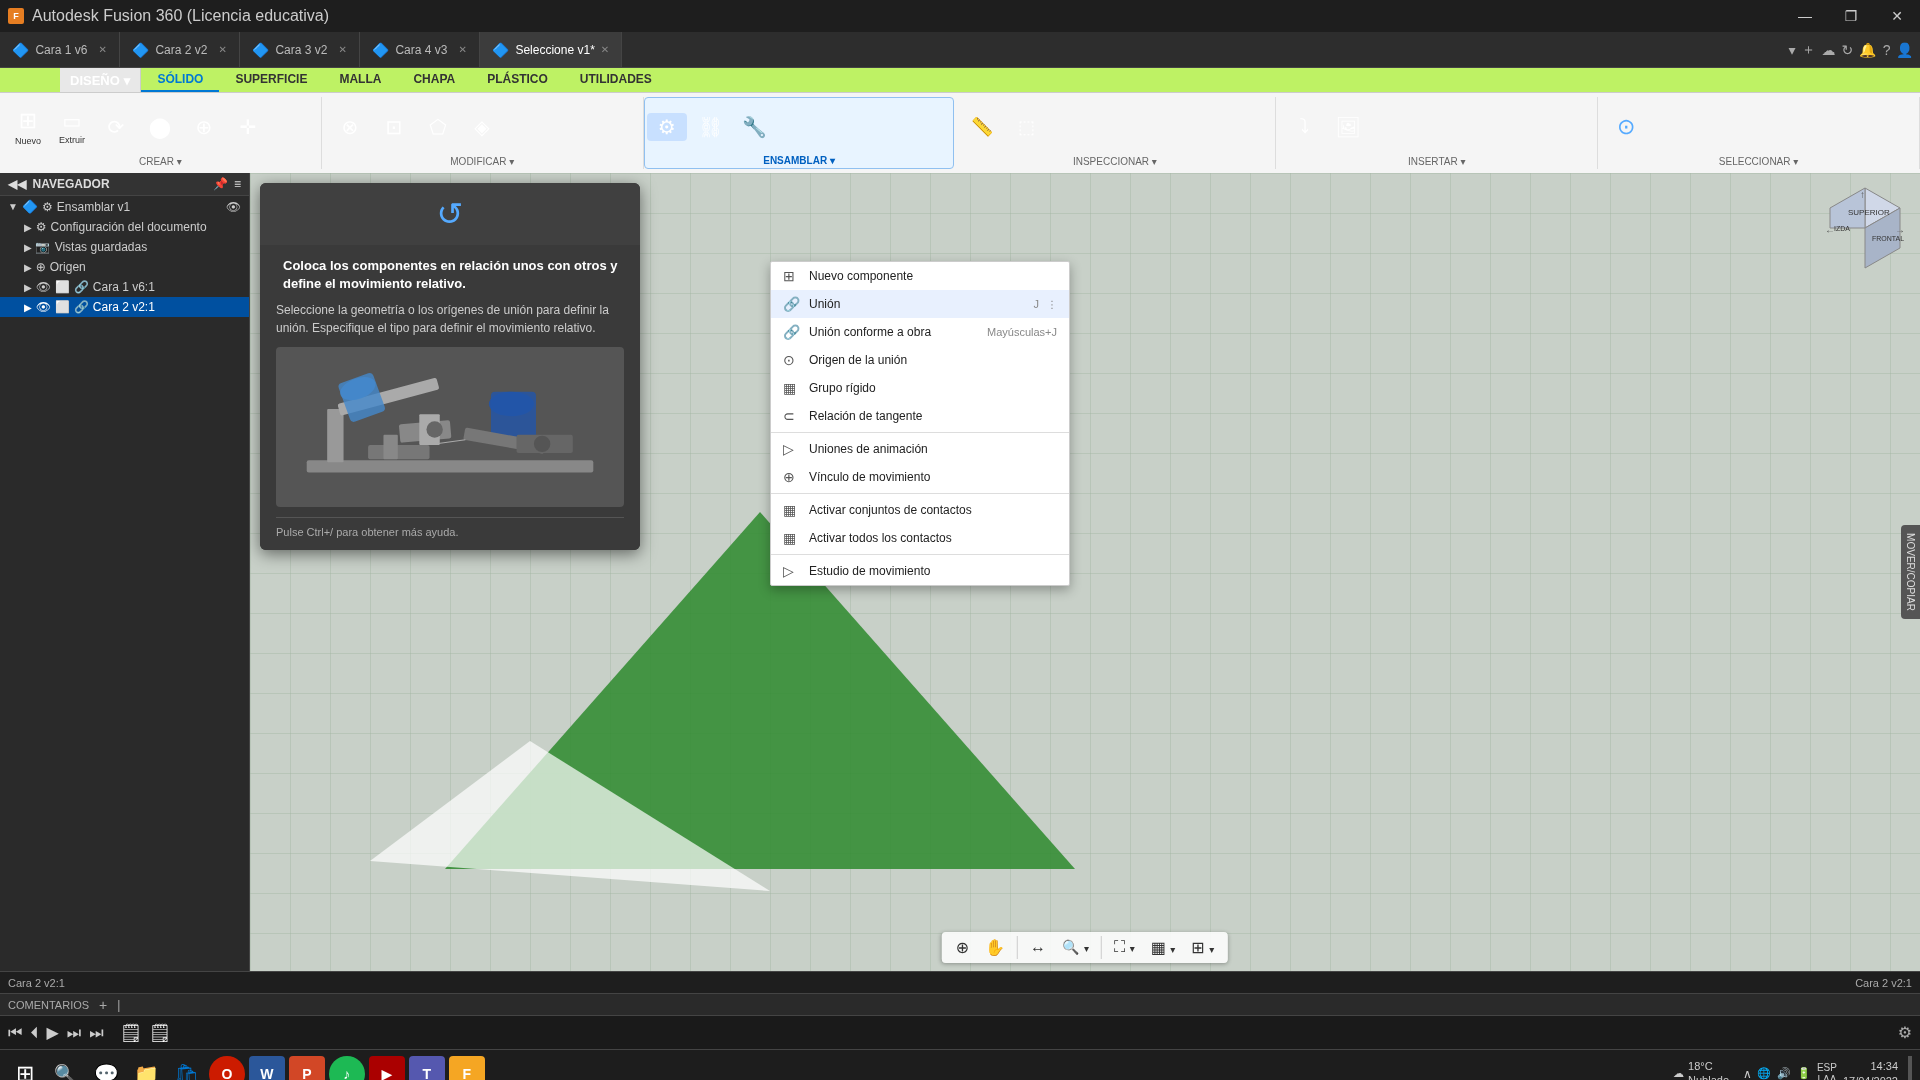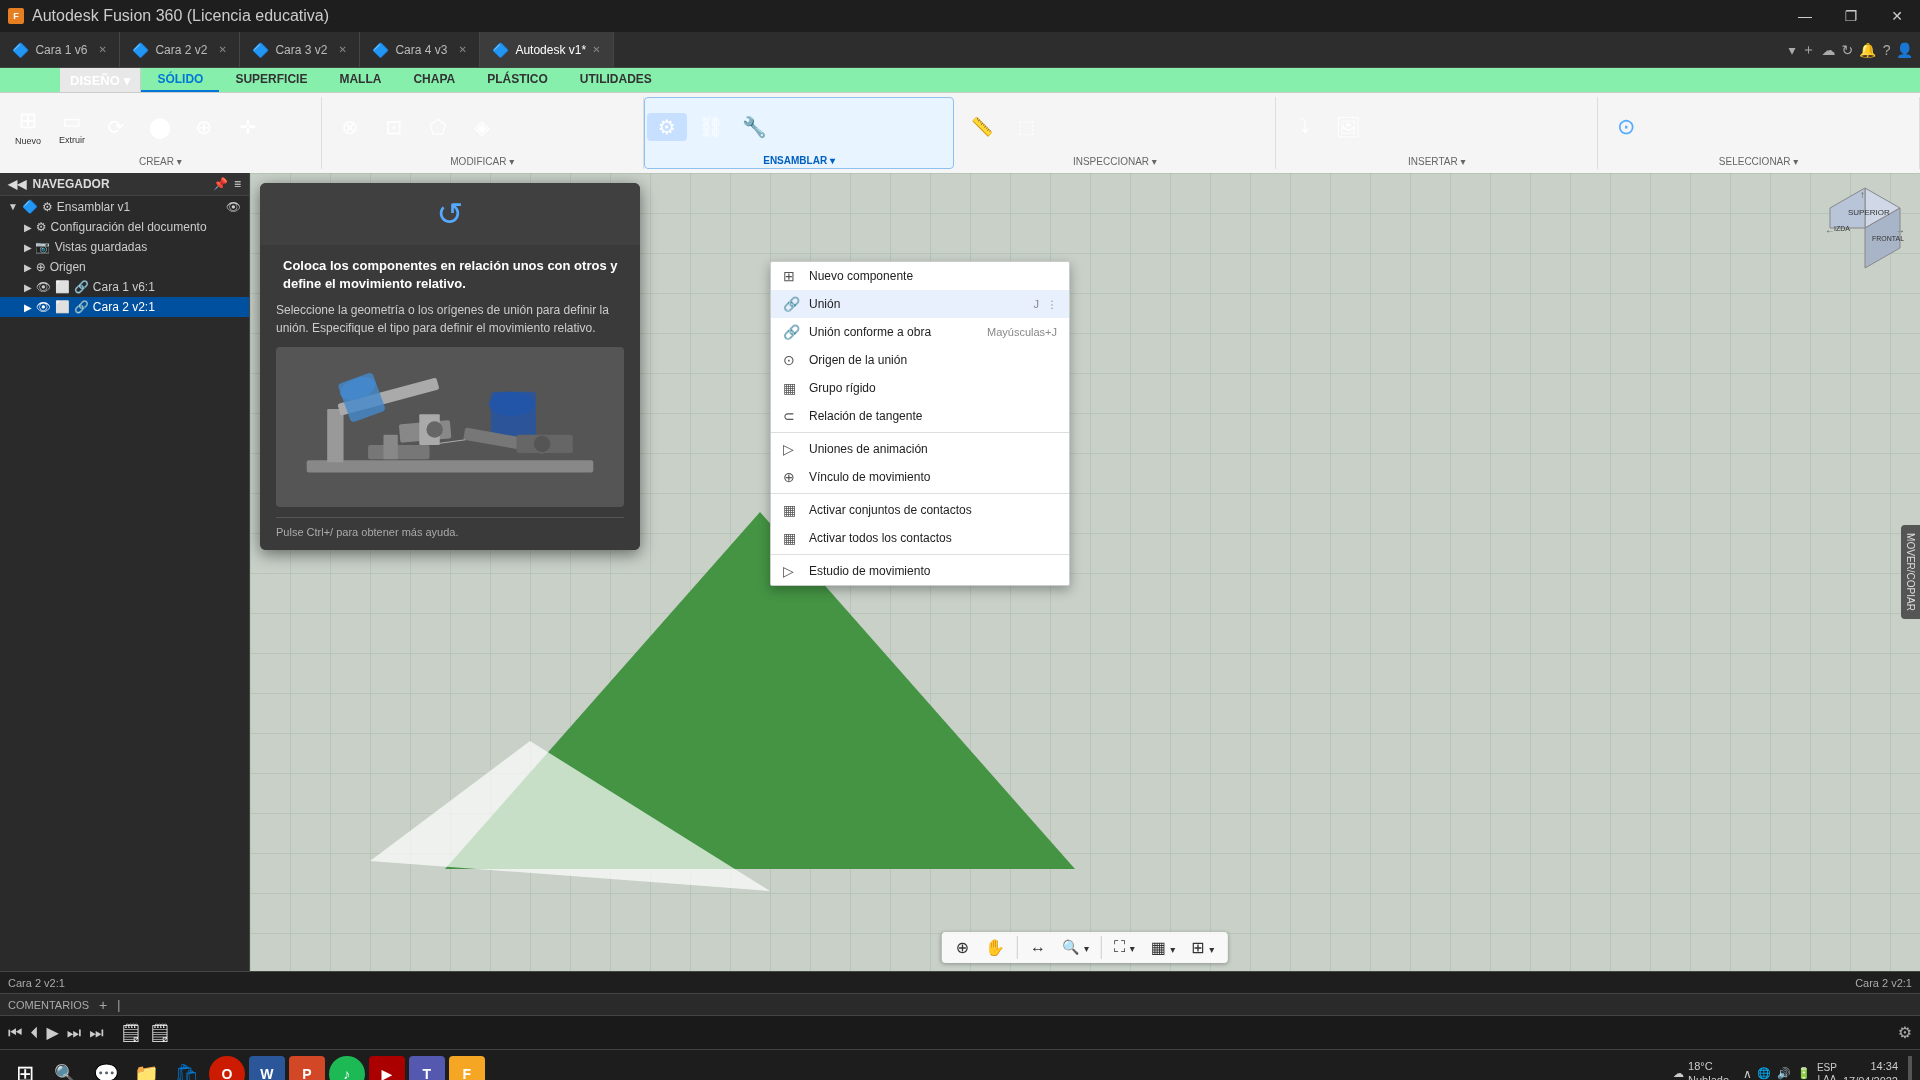--- a/index.html
+++ b/index.html
@@ -49,21 +49,21 @@
     .tab-extras span { color: #aaa; cursor: pointer; font-size: 14px; }
 
     
     #ribbon {
       background: #f0f0f0;
       display: flex;
       flex-direction: column;
     }
     #ribbon-tabs {
       display: flex;
-      background: #86efac;
+      background: #bef264;
       border-bottom: 1px solid #ccc;
       padding-left: 60px;
     }
     .ribbon-tab {
       padding: 4px 16px;
       font-size: 12px;
       font-weight: bold;
       color: #333;
       cursor: pointer;
       border-bottom: 2px solid transparent;
@@ -416,21 +416,21 @@
     <span>Cara 3 v2</span>
     <span class="close-x">✕</span>
   </div>
   <div class="tab">
     <span class="tab-icon">🔷</span>
     <span>Cara 4 v3</span>
     <span class="close-x">✕</span>
   </div>
   <div class="tab active">
     <span class="tab-icon">🔷</span>
-    <span>Autodesk v1*</span>
+    <span>Seleccione v1*</span>
     <span class="close-x">✕</span>
   </div>
   <div class="tab-extras">
     <span>▾</span>
     <span>＋</span>
     <span>☁</span>
     <span>↻</span>
     <span>🔔</span>
     <span>?</span>
     <span>👤</span>

